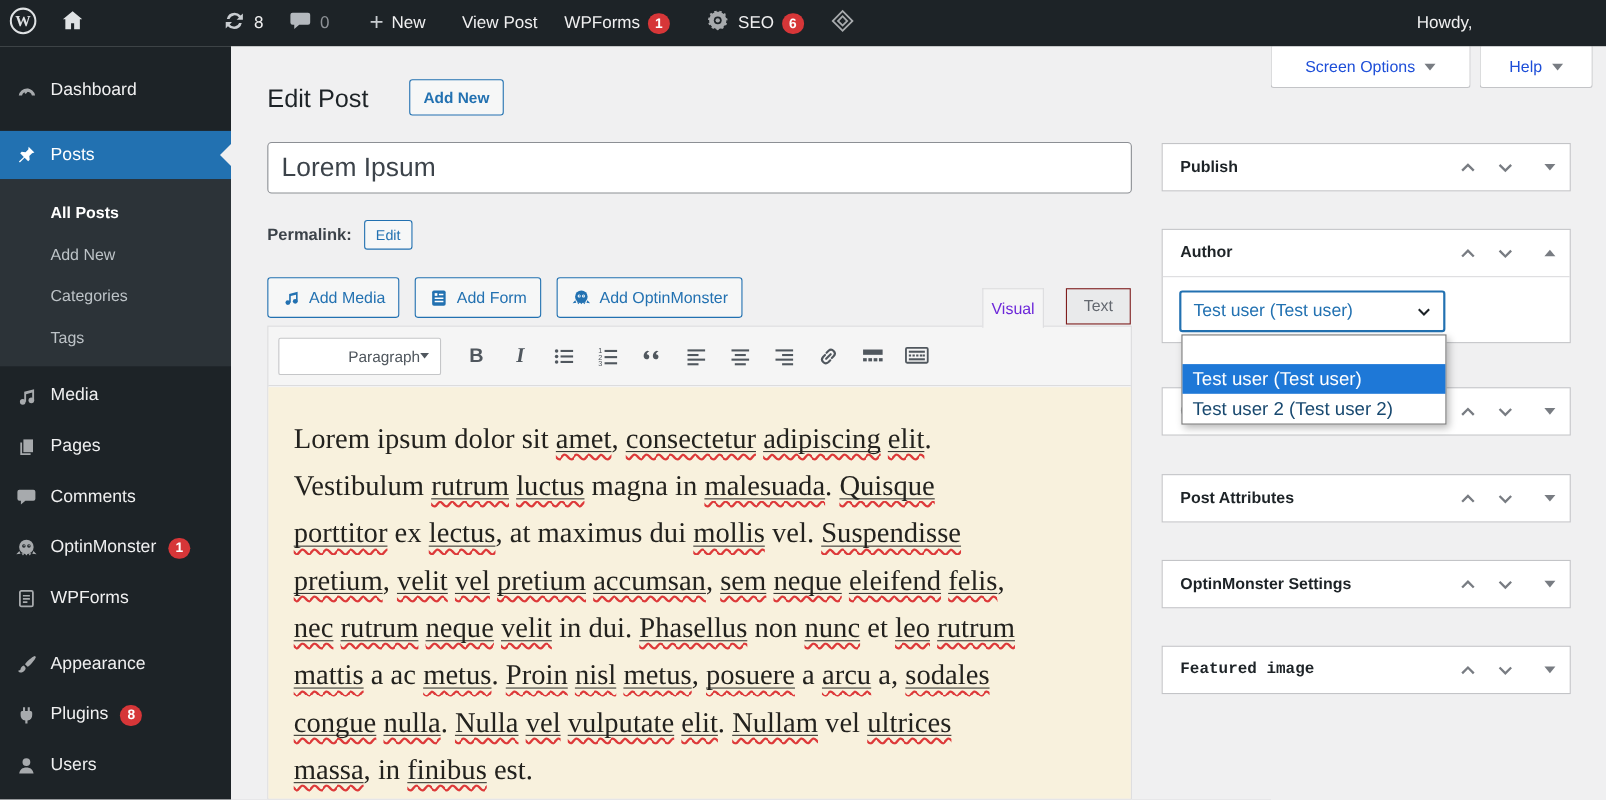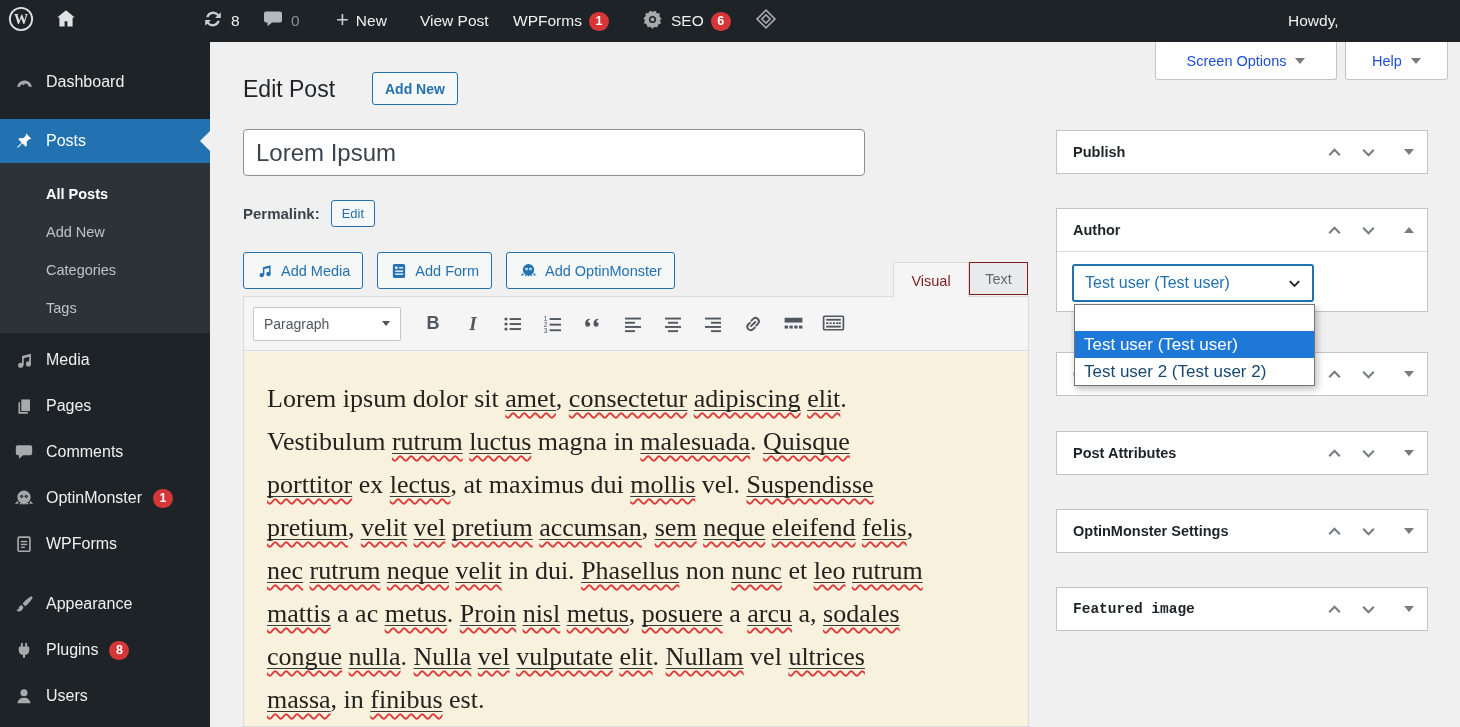--- a/index.html
+++ b/index.html
@@ -22,43 +22,43 @@
   .notch{position:absolute;right:0;top:50%;transform:translateY(-50%);width:0;height:0;
          border-top:10px solid transparent;border-bottom:10px solid transparent;border-right:10px solid #f0f0f1;}
   .sub{position:absolute;left:0;top:121px;width:210px;height:170px;background:#2c3338;}
   .si{position:absolute;left:46px;height:22px;line-height:22px;font-size:14.5px;color:#bdc3c7;cursor:pointer;}
   .si.current{color:#fff;font-weight:700;}
   
   .page-title{position:absolute;left:243px;top:76px;font-size:23px;color:#1d2327;}
   .btn{display:inline-flex;align-items:center;justify-content:center;background:#f6f7f7;
        border:1px solid #2271b1;border-radius:3px;color:#2271b1;cursor:pointer;box-sizing:border-box;}
   .addnew{position:absolute;left:372px;top:72px;height:33px;padding:0 12px;font-size:14px;font-weight:600;}
-  .title-input{position:absolute;left:243px;top:129px;width:622px;height:47px;box-sizing:border-box;
+  .title-input{position:absolute;left:243px;top:129px;width:786px;height:47px;box-sizing:border-box;
        border:1px solid #8c8f94;border-radius:4px;background:#fff;font-size:24px;color:#3c434a;
        padding:0 12px;font-family:"Liberation Sans",sans-serif;}
   .permalink{position:absolute;left:243px;top:199px;height:28px;display:flex;align-items:center;gap:7px;
        font-size:15px;color:#50575e;}
   .permalink .plabel{font-weight:600;color:#3c434a;}
   .permalink a{color:#2271b1;text-decoration:underline;cursor:pointer;}
   .permalink .slug{font-weight:700;}
   .editbtn{height:27px;padding:0 10px;font-size:13px;margin-left:4px;}
   .mediarow{position:absolute;left:243px;top:252px;height:37px;display:flex;gap:14px;}
   .mbtn{height:37px;padding:0 12px;gap:7px;font-size:14.5px;}
   
   .tab{position:absolute;box-sizing:border-box;display:flex;align-items:center;justify-content:center;
        font-size:14.5px;color:#646970;cursor:pointer;}
-  .tab-visual{left:893px;top:262px;width:76px;height:36px;background:#f5f5f5;border:1px solid #dcdcde;
-       border-bottom:none;color:#7f1d1d;z-index:3;}
+  .tab-visual{left:893px;top:262px;width:56px;height:36px;background:#f5f5f5;border:1px solid #dcdcde;
+       border-bottom:none;color:#6d28d9;z-index:3;}
   .tab-text{left:969px;top:262px;width:59px;height:33px;background:#e9eaeb;border:1px solid #7f1d1d;}
   .editor{position:absolute;left:243px;top:296px;width:786px;height:431px;box-sizing:border-box;
        border:1px solid #dcdcde;background:#f5f5f5;z-index:2;}
   .etoolbar{position:absolute;left:0;top:0;right:0;height:54px;border-bottom:1px solid #dcdcde;
        display:flex;align-items:center;padding:0 9px;box-sizing:border-box;}
   .psel{width:148px;height:34px;background:#fff;border:1px solid #c5c6c8;border-radius:2px;
-       display:flex;align-items:center;justify-content:space-between;padding:0 10px;box-sizing:border-box;
+       display:flex;align-items:center;justify-content:flex-end;padding:0 10px;box-sizing:border-box;
        font-size:14px;color:#50575e;margin-right:12px;cursor:pointer;}
   .tbtn{width:40px;height:36px;display:flex;align-items:center;justify-content:center;color:#50575e;cursor:pointer;}
   .tb-b{font-weight:700;font-size:18px;}
   .tb-i{font-family:"Liberation Serif",serif;font-style:italic;font-weight:700;font-size:19px;}
   .tri-sm{width:0;height:0;border-left:4.5px solid transparent;border-right:4.5px solid transparent;
        border-top:5.5px solid #50575e;}
   .econtent{position:absolute;left:0;top:55px;right:0;bottom:0;background:#f8f1dd;
        padding:25px 38px 0 23px;box-sizing:border-box;font-family:"Liberation Serif",serif;
        font-size:26px;line-height:43px;color:#23221e;cursor:text;}
   .sp{text-decoration:underline wavy #dd3a3a 1.5px;text-underline-offset:5px;text-decoration-skip-ink:none;}

